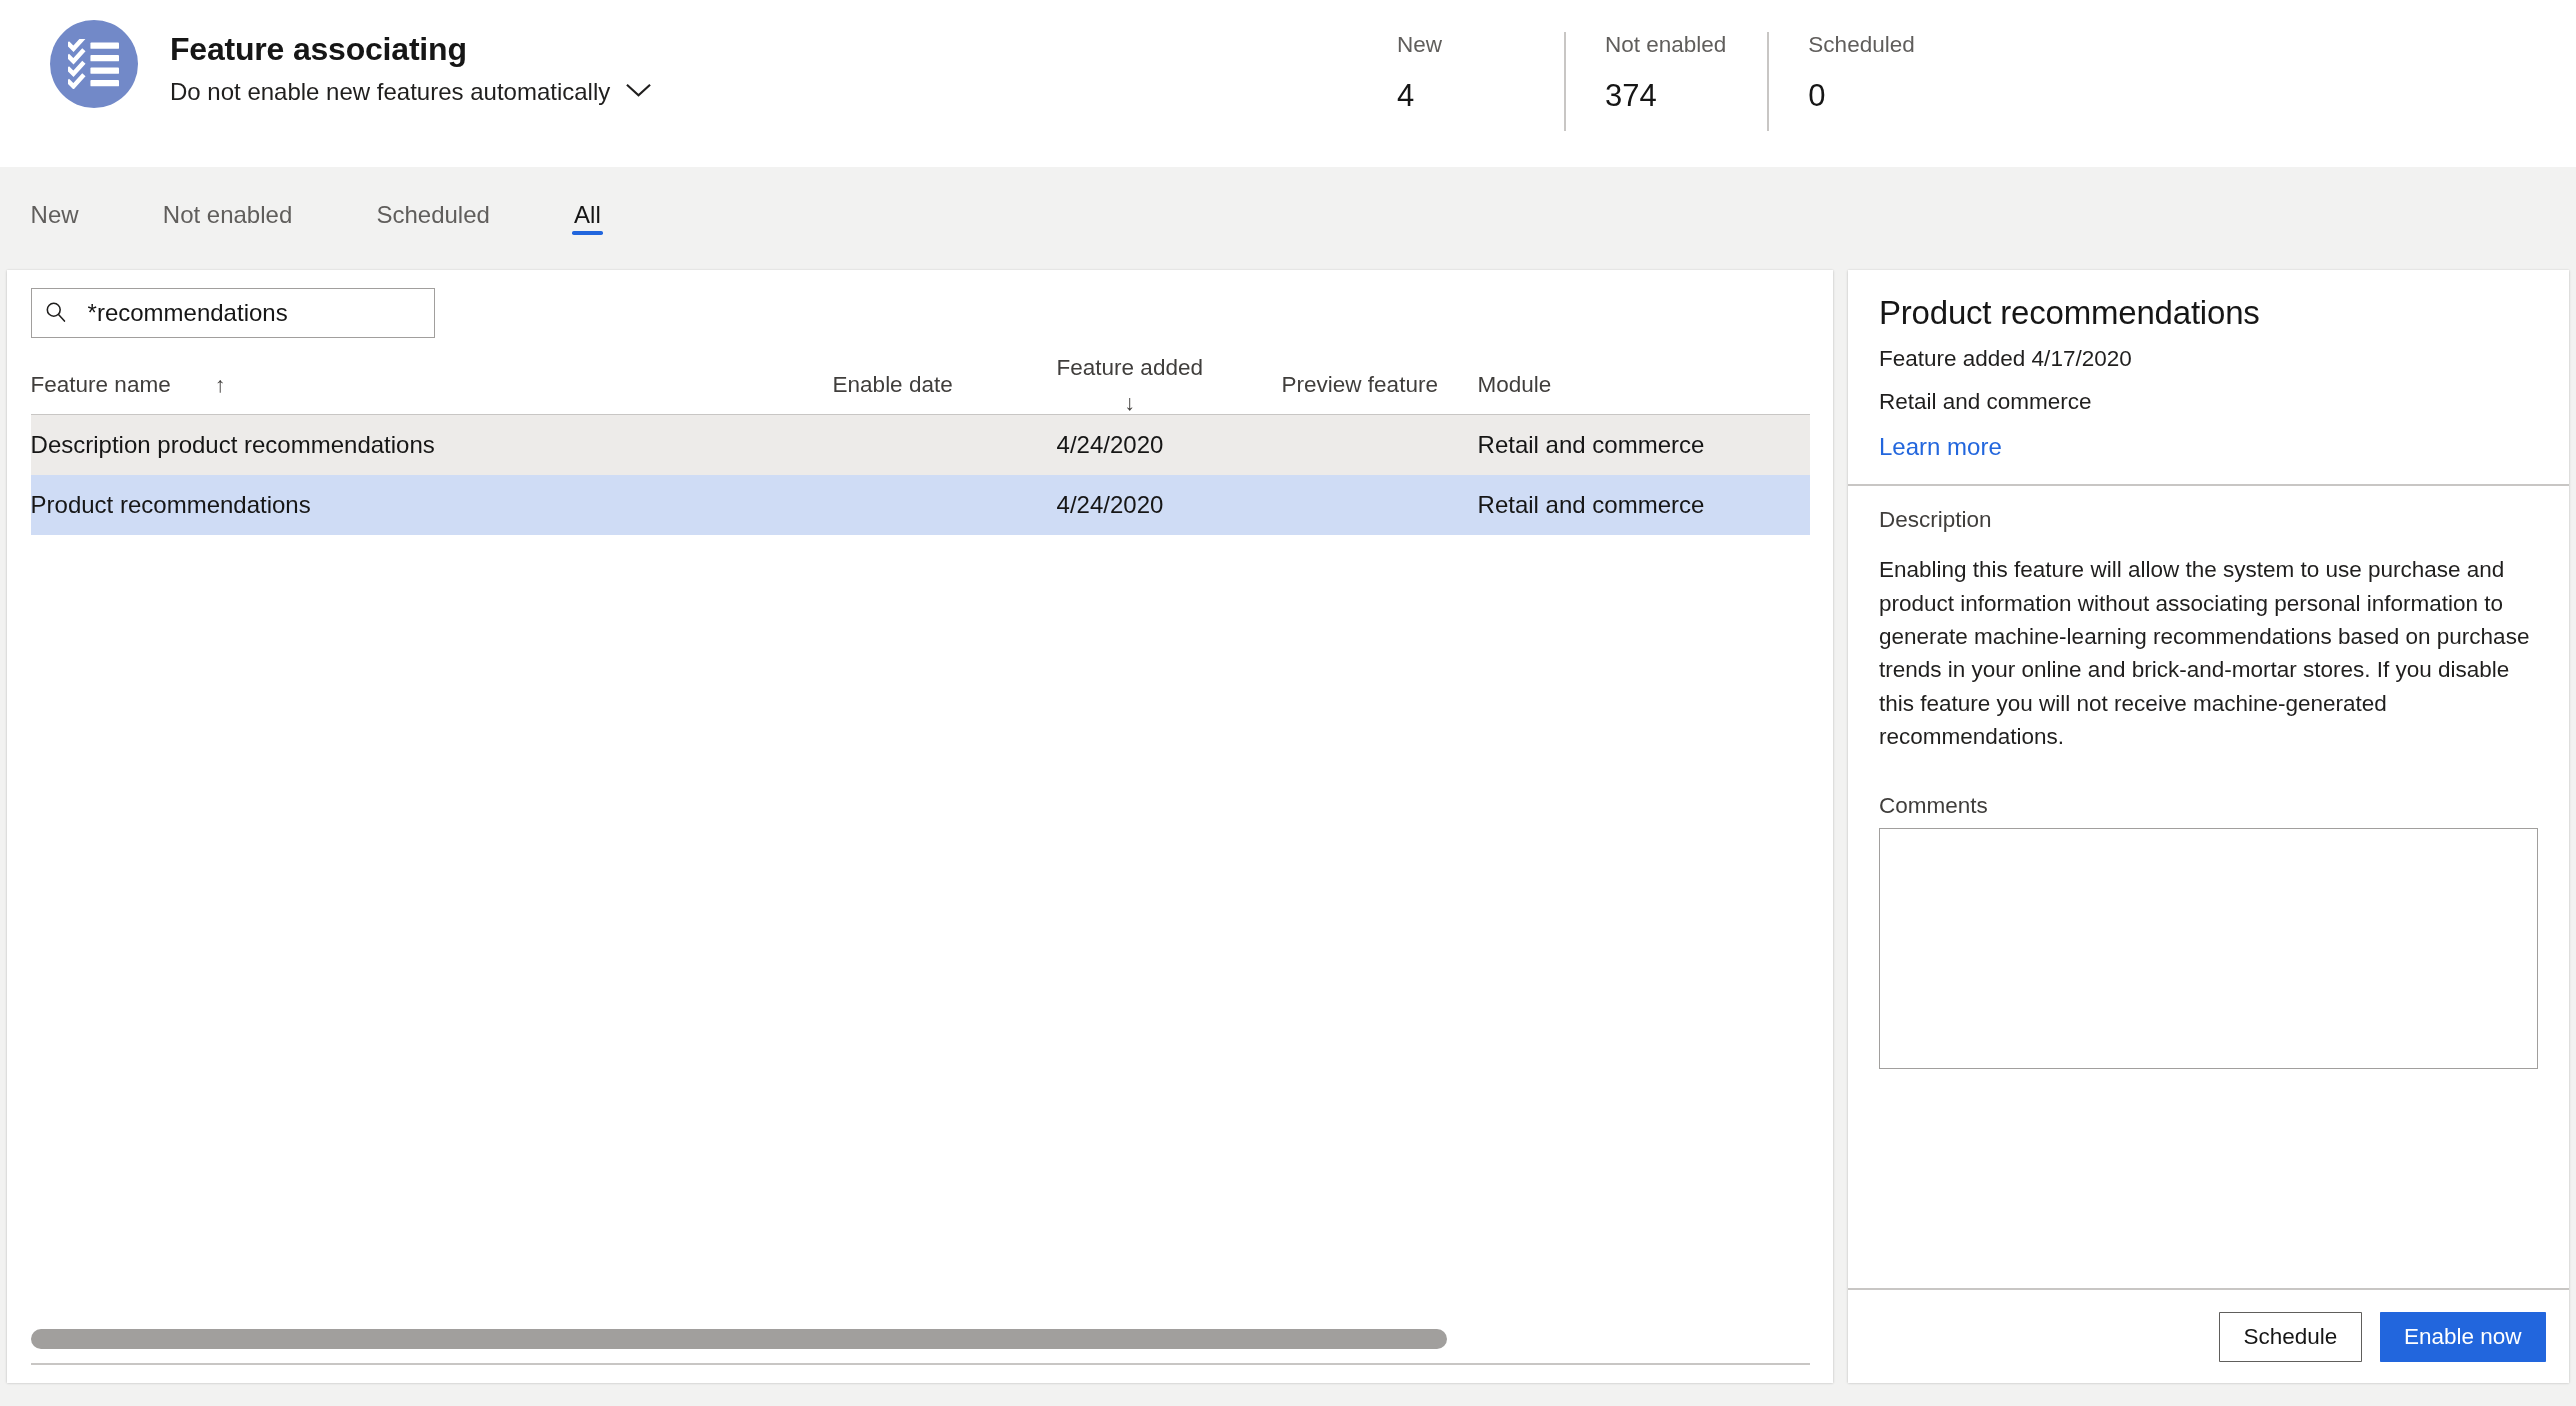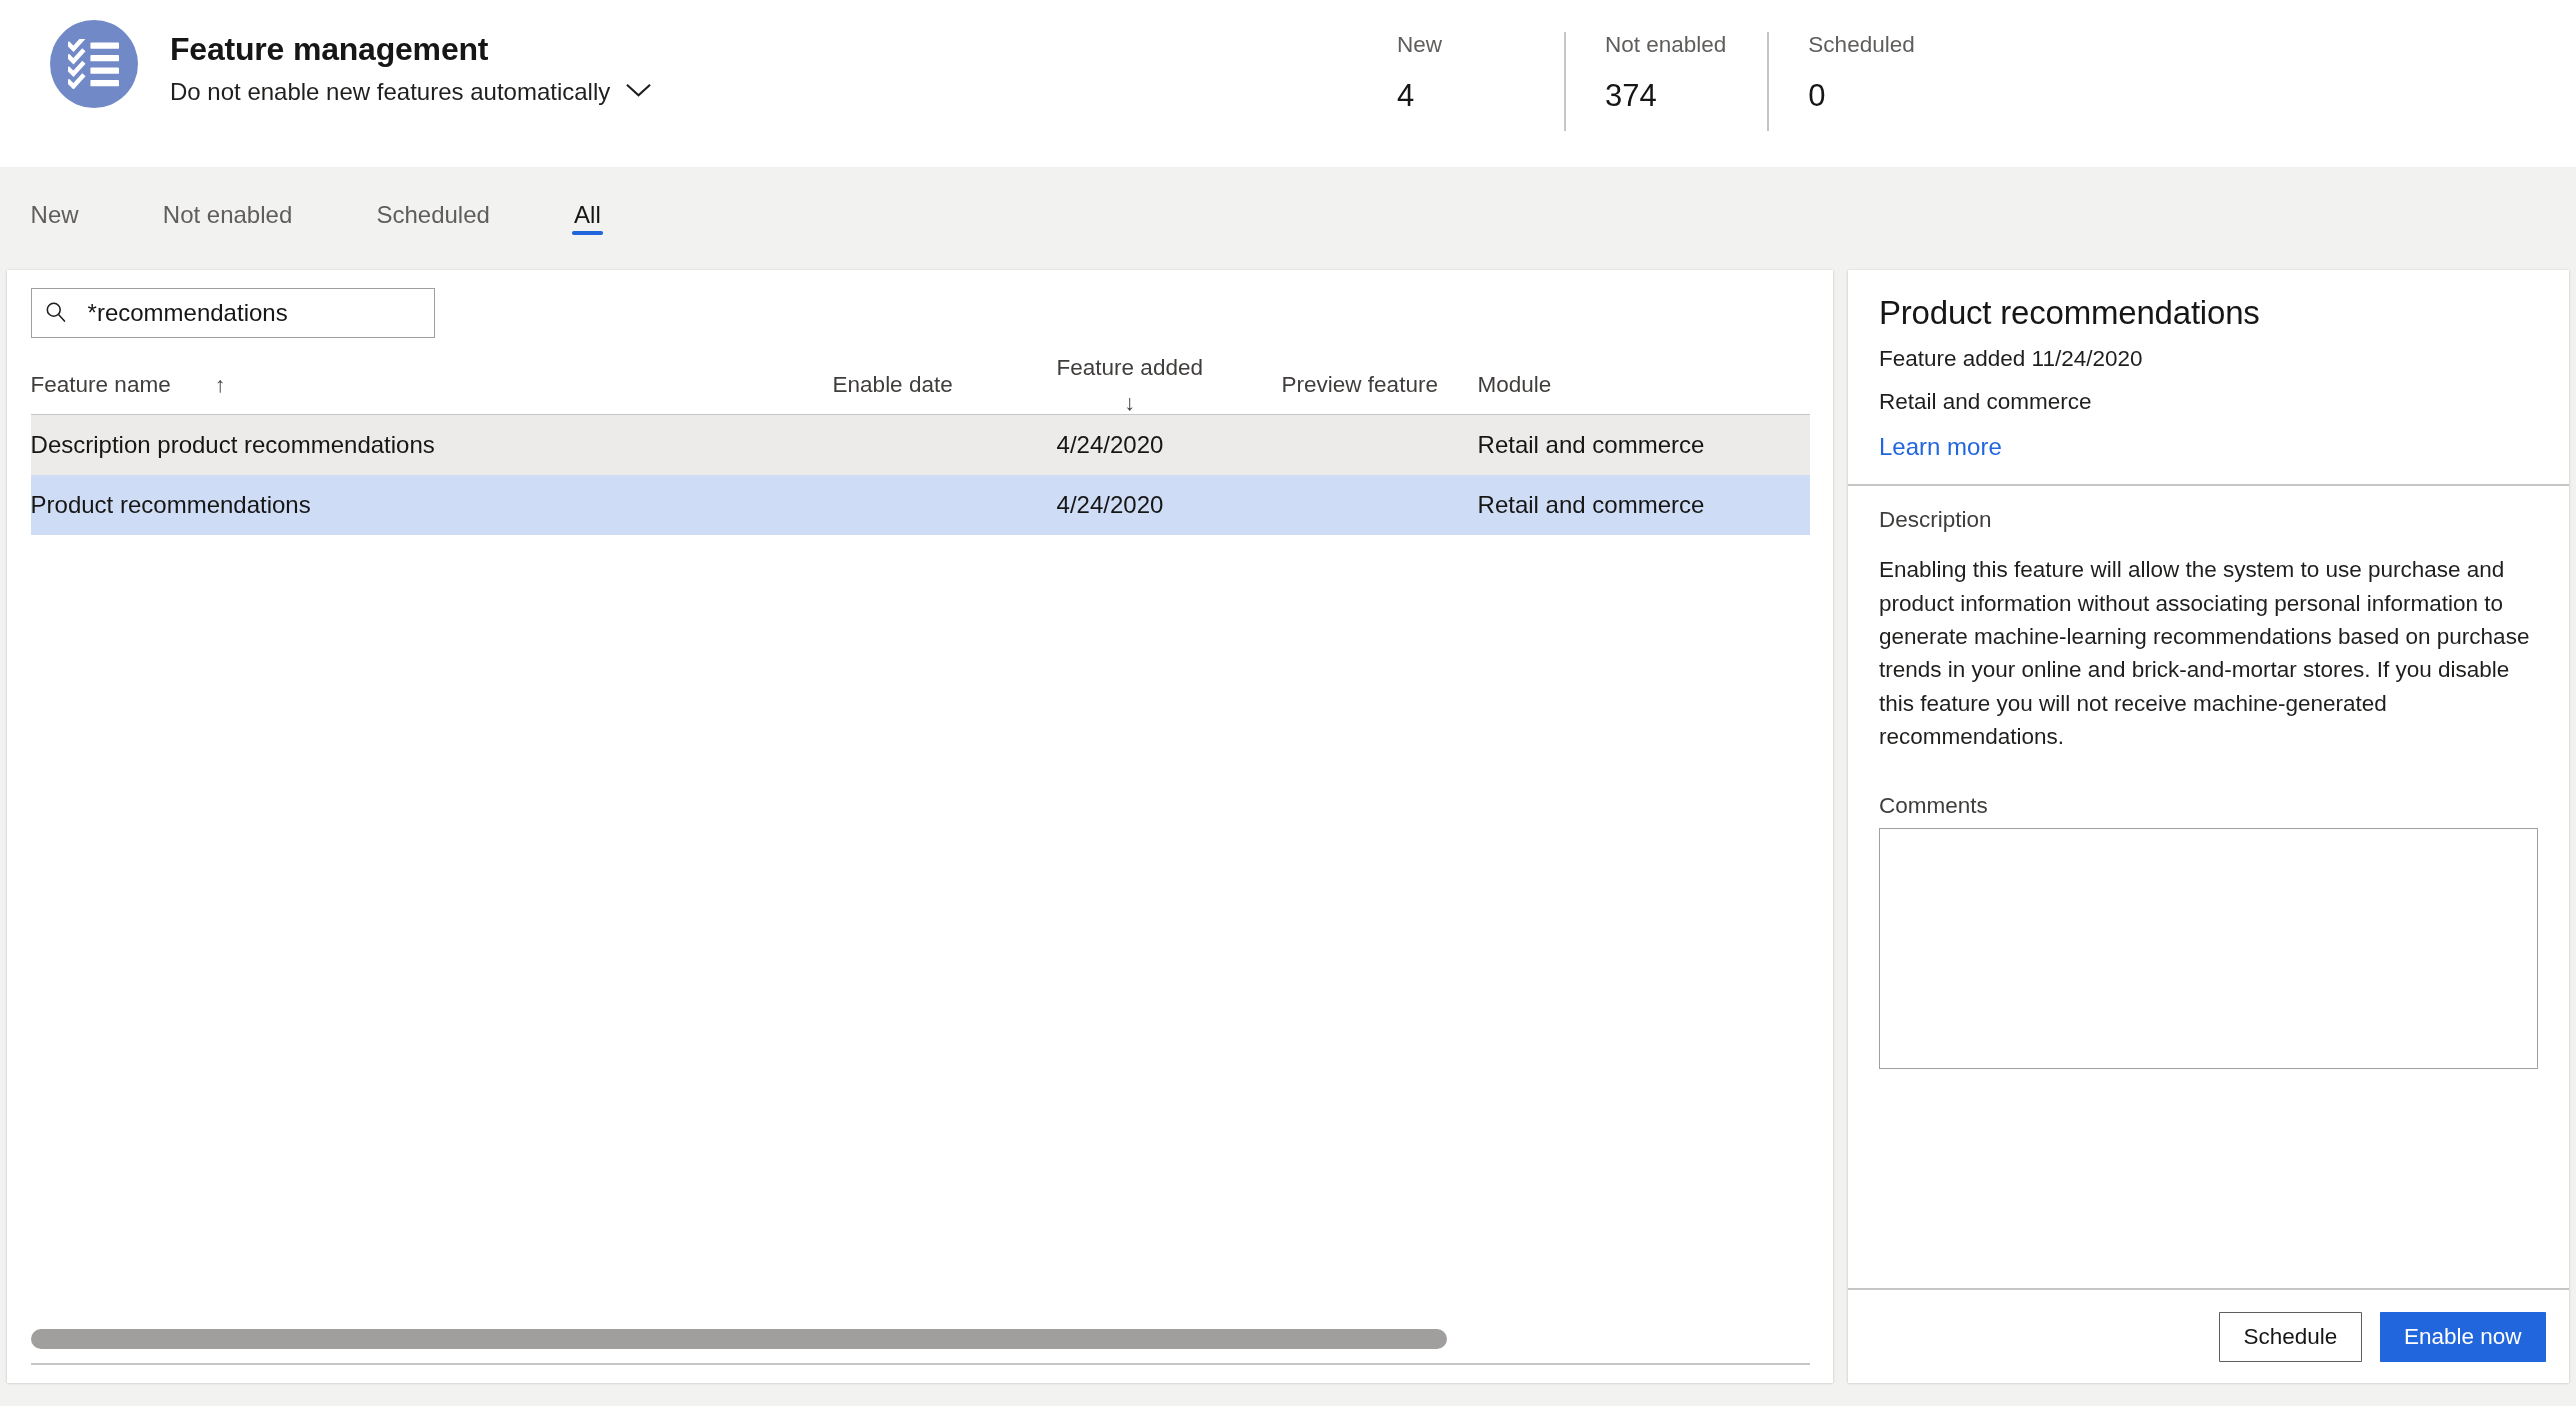--- a/index.html
+++ b/index.html
@@ -230,21 +230,21 @@
         <g fill="none" stroke="#ffffff" stroke-width="5" stroke-linecap="square">
           <polyline points="1,6 6,11 16,0"></polyline>
           <polyline points="1,20 6,25 16,14"></polyline>
           <polyline points="1,34 6,39 16,28"></polyline>
           <polyline points="1,48 6,53 16,42"></polyline>
         </g>
       </svg>
     </div>
 
     <div class="hdr-titles">
-      <div class="app-title">Feature management</div>
+      <div class="app-title">Feature associating</div>
       <div class="app-sub-row">
         <span class="app-sub">Do not enable new features automatically</span>
         <span class="chev">
           <svg width="27" height="16" viewBox="0 0 30 18" aria-hidden="true">
             <polyline points="2,3 15,15 28,3" fill="none" stroke="#201f1e" stroke-width="2.4"></polyline>
           </svg>
         </span>
       </div>
     </div>
   </div>
@@ -338,21 +338,21 @@
     <div class="scroll-track">
       <div class="scroll-thumb"></div>
     </div>
     <div class="tbl-bottom-rule"></div>
   </div>
 
   <div class="detail-card">
 
     <div class="detail-top">
       <div class="detail-title">Product recommendations</div>
-      <div class="detail-meta">Feature added 11/24/2020</div>
+      <div class="detail-meta">Feature added 4/17/2020</div>
       <div class="detail-meta">Retail and commerce</div>
       <a class="detail-link" href="#">Learn more</a>
     </div>
 
     <div class="rule"></div>
 
     <div class="detail-mid">
       <div class="sec-label">Description</div>
       <div class="desc">Enabling this feature will allow the system to use purchase and product information without associating personal information to generate machine-learning recommendations based on purchase trends in your online and brick-and-mortar stores. If you disable this feature you will not receive machine-generated recommendations.</div>
       <div class="comments-label">Comments</div>

